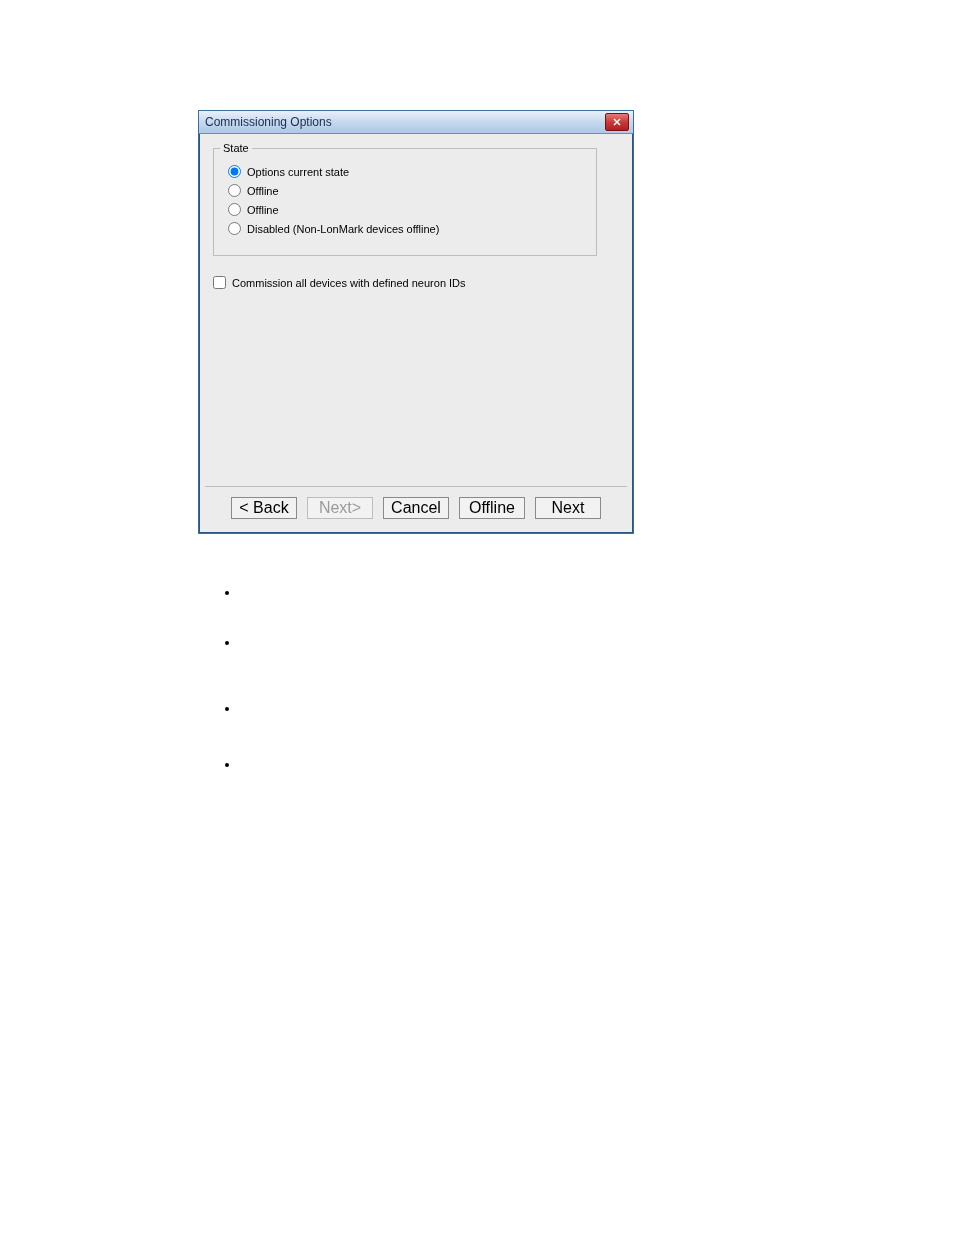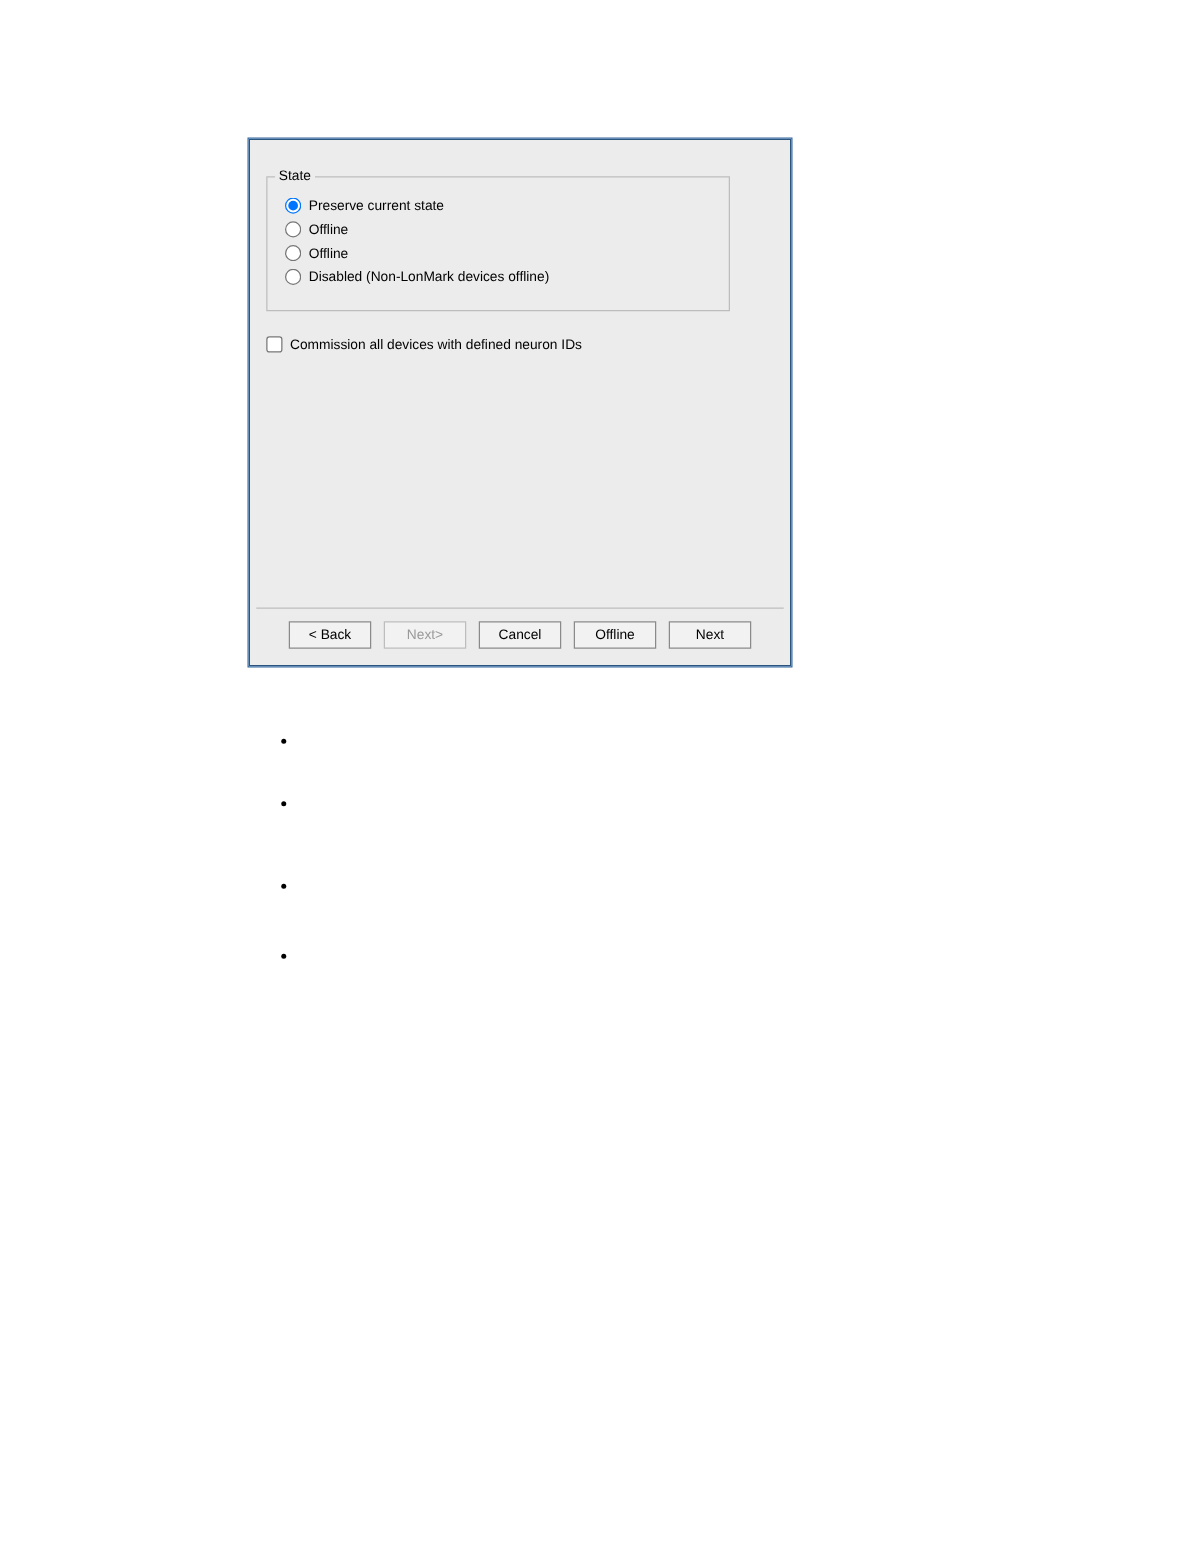--- a/index.html
+++ b/index.html
@@ -54,25 +54,24 @@
     font-size: 10px;
     font-weight: bold;
     line-height: 1;
     cursor: pointer;
   }
   .content {
     padding: 14px 14px 8px 14px;
   }
   .groupbox {
     border: 1px solid #bdbdbd;
-    padding: 10px 15px 14px 14px;
+    padding: 10px 28px 14px 14px;
     position: relative;
     margin-bottom: 20px;
     width: 340px;
-    margin-top: 16px;
   }
   .groupbox .legend {
     position: absolute;
     top: -7px;
     left: 6px;
     background: #ececec;
     padding: 0 3px;
     font-size: 11px;
     color: #000;
   }
@@ -109,21 +108,21 @@
   }
   .button-row {
     display: flex;
     justify-content: center;
     gap: 10px;
     padding: 10px 6px 14px 6px;
   }
   .btn {
     width: 66px;
     height: 22px;
-    font-size: 11px;
+    font-size: 16px;
     background: #f2f2f2;
     border: 1px solid #8a8a8a;
     cursor: pointer;
     display: flex;
     align-items: center;
     justify-content: center;
   }
   .btn:disabled {
     color: #9a9a9a;
     border-color: #bdbdbd;
@@ -142,29 +141,38 @@
   .bullets li:nth-child(2) { margin-bottom: 50px; }
   .bullets li:nth-child(3) { margin-bottom: 40px; }
 </style>
 </head>
 <body>
 
 <div class="page">
 
   <div class="dialog">
 
+    <div class="titlebar">
+      <span class="title-text">Commissioning Options</span>
+      <div class="close-btn" title="Close">
+        <svg width="8" height="8" viewBox="0 0 8 8">
+          <line x1="1" y1="1" x2="7" y2="7" stroke="#fff" stroke-width="1.5"></line>
+          <line x1="7" y1="1" x2="1" y2="7" stroke="#fff" stroke-width="1.5"></line>
+        </svg>
+      </div>
+    </div>
 
     <div class="content">
 
       <div class="groupbox">
         <span class="legend">State</span>
 
         <label class="radio-row">
           <input type="radio" name="state" checked="" style="">
-          <span>Preserve current state</span>
+          <span>Options current state</span>
         </label>
 
         <label class="radio-row">
           <input type="radio" name="state" style="">
           <span>Offline</span>
         </label>
 
         <label class="radio-row">
           <input type="radio" name="state" style="">
           <span>Offline</span>

